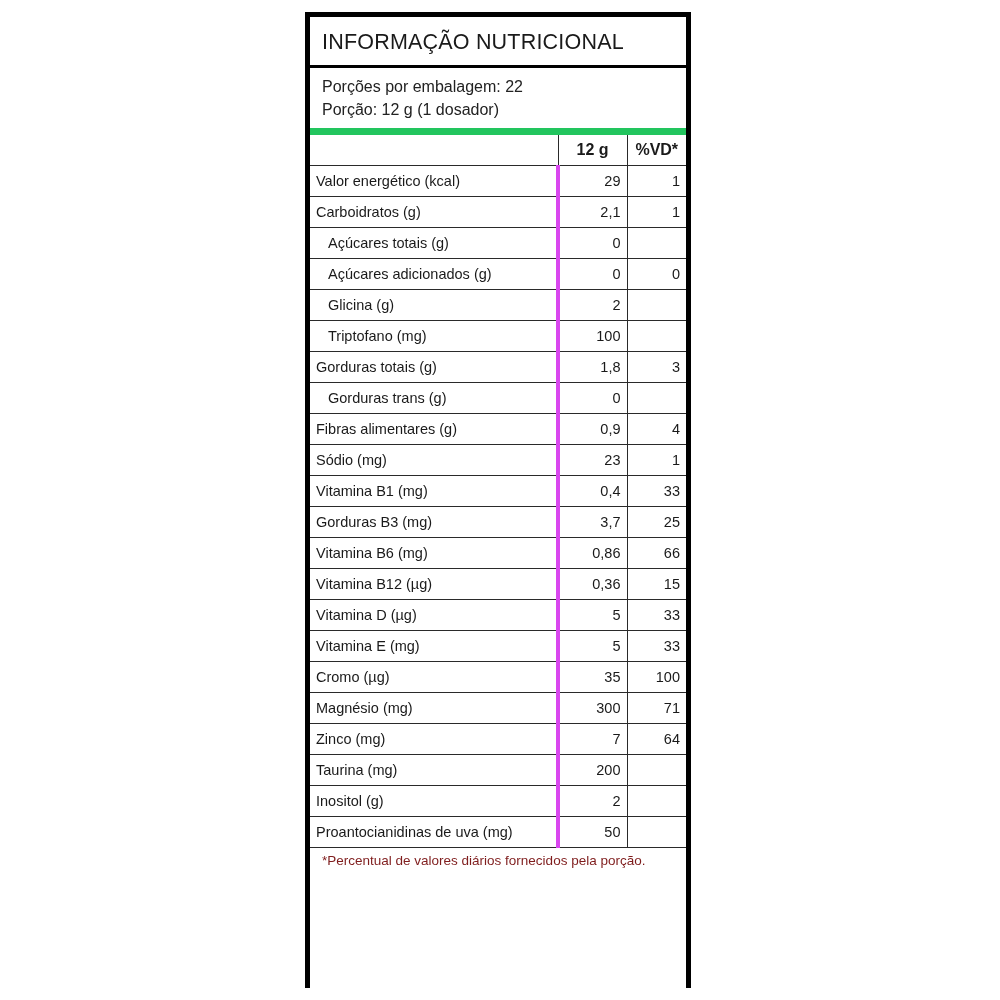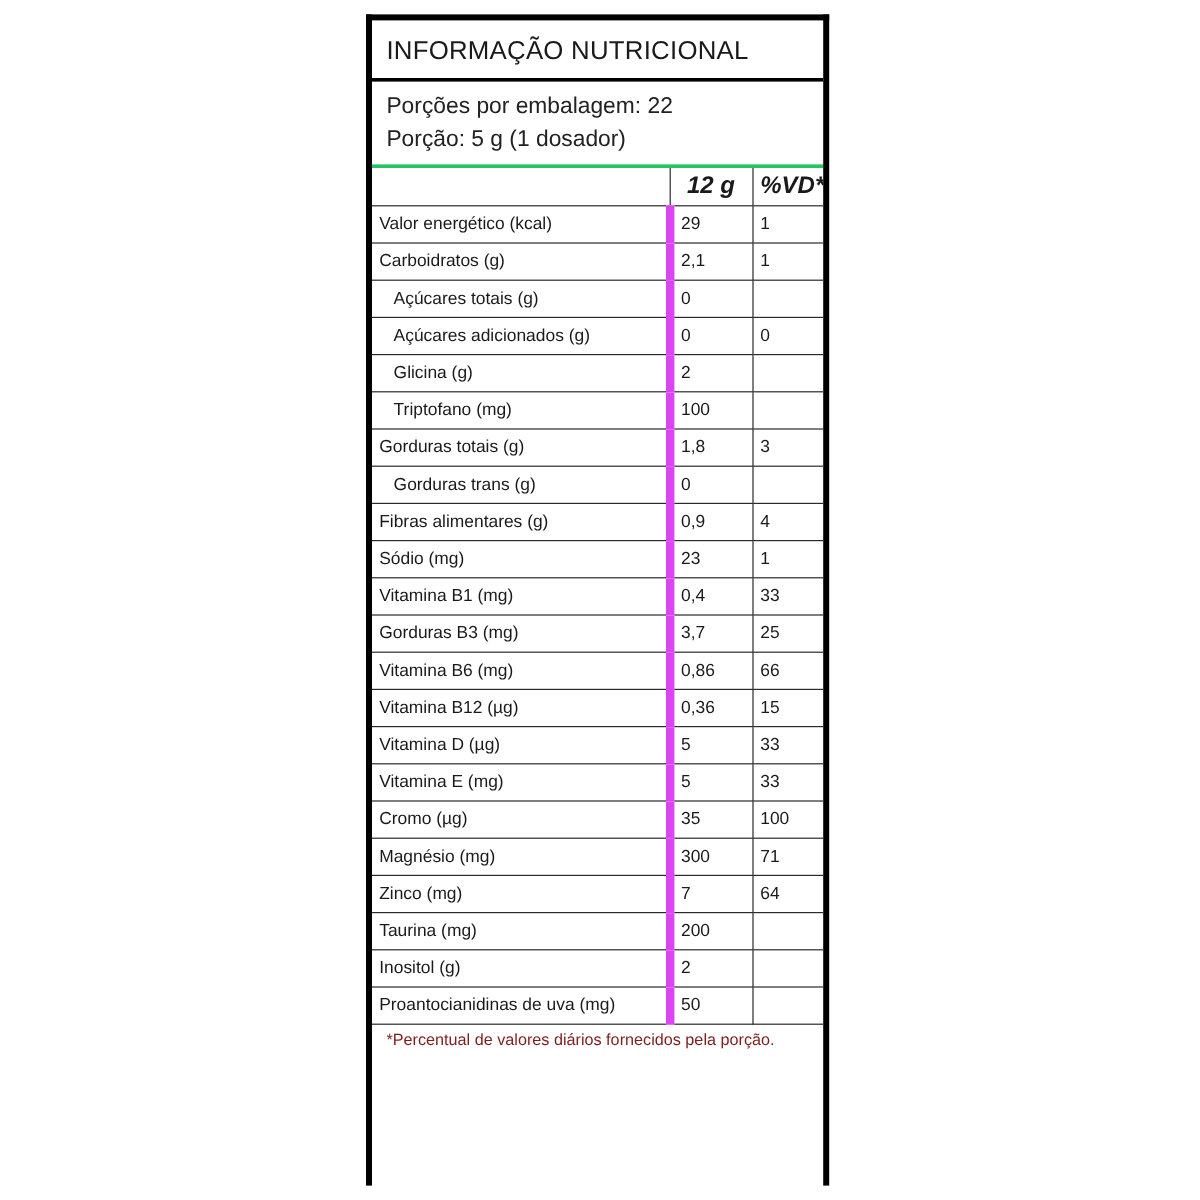--- a/index.html
+++ b/index.html
@@ -37,22 +37,22 @@
     font-size: 21.5px;
     letter-spacing: 0.2px;
     color: #1a1a1a;
     padding: 13px 0 10px 12px;
     border-bottom: 3px solid #000;
     white-space: nowrap;
   }
 
   .servings {
     padding: 7px 0 7px 12px;
-    border-bottom: 3px solid #22c55e;
-    font-size: 19px;
+    border-bottom: 7px solid #22c55e;
+    font-size: 16px;
     color: #222;
     line-height: 1.45;
   }
 
   .servings div { white-space: nowrap; }
 
   table.nutri {
     width: 100%;
     border-collapse: collapse;
     font-size: 14.5px;
@@ -73,37 +73,36 @@
 
   table.nutri th.h-name {
     border-bottom: 1px solid #2a2a2a;
     border-right: 1px solid #2a2a2a;
   }
 
   table.nutri th.h-amount,
   table.nutri th.h-vd {
     text-align: center;
     font-weight: bold;
-    font-size: 20px;
+    font-size: 16px;
     border-right: 1px solid #2a2a2a;
     border-left: 1px solid #2a2a2a;
-    font-style: italic;
   }
   table.nutri th.h-vd { border-right: 0; }
 
   table.nutri td.name {
     text-align: left;
-    border-right: 7px solid #d946ef;
+    border-right: 4px solid #d946ef;
     white-space: nowrap;
     overflow: hidden;
   }
 
   table.nutri td.amount,
   table.nutri td.vd {
-    text-align: left;
+    text-align: right;
     border-right: 1px solid #2a2a2a;
     margin-left: 36px;
   }
   table.nutri td.vd { border-right: 0; }
 
   .indent-1 { padding-left: 18px !important; }
 
   .header-row th { border-top: 0; }
 
   .footnote {
@@ -118,21 +117,21 @@
 <body>
 
 <div class="page">
 
   <div class="label-panel">
 
     <div class="label-title">INFORMAÇÃO NUTRICIONAL</div>
 
     <div class="servings">
       <div>Porções por embalagem: 22</div>
-      <div>Porção: 5 g (1 dosador)</div>
+      <div>Porção: 12 g (1 dosador)</div>
     </div>
 
     <table class="nutri">
       <colgroup>
         <col class="c-name">
         <col class="c-amount">
         <col class="c-vd">
       </colgroup>
       <thead>
         <tr class="header-row">

